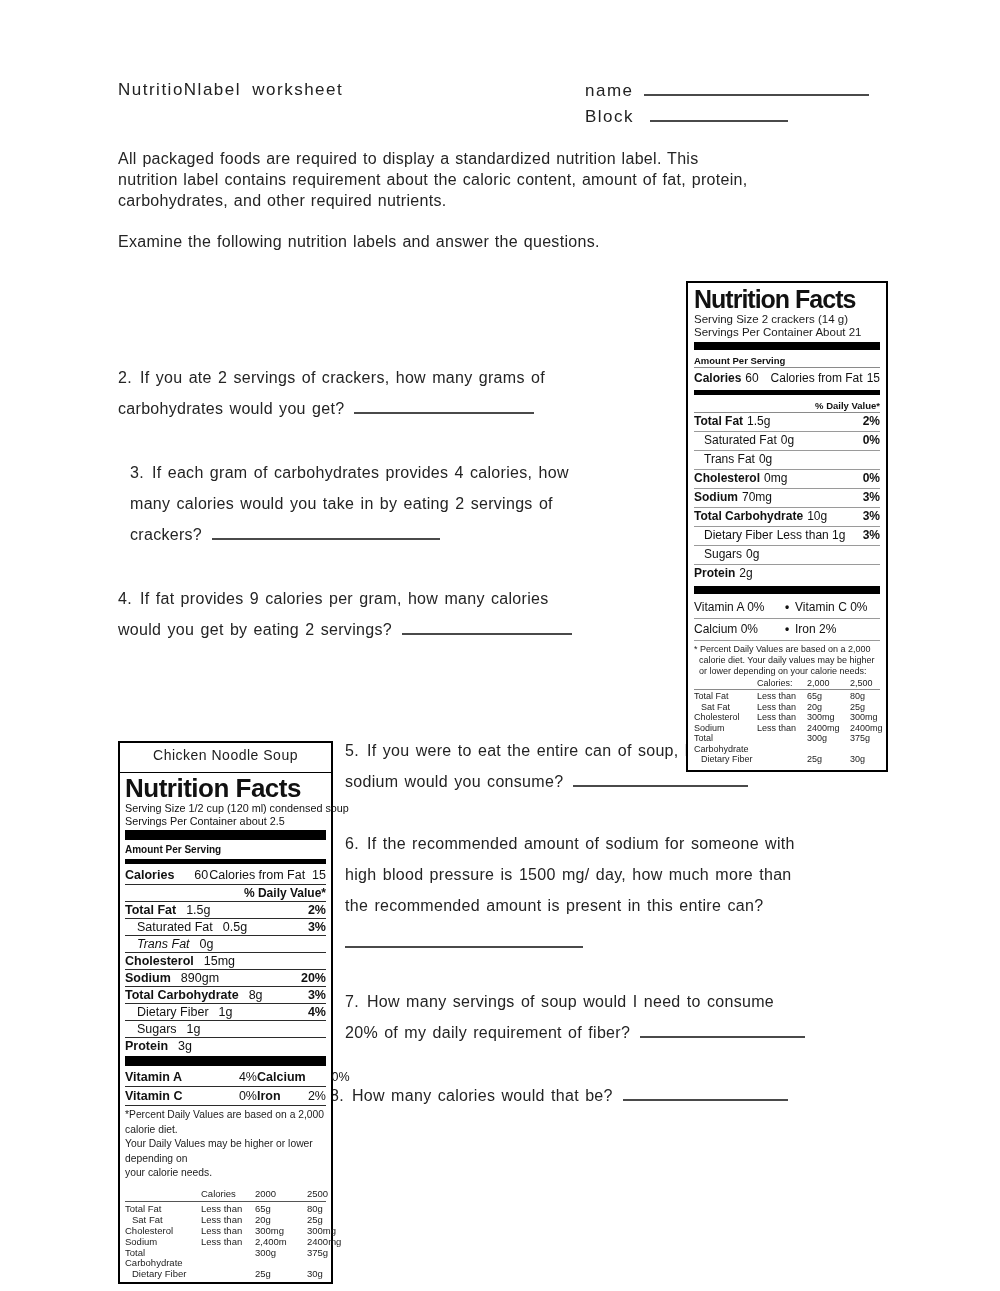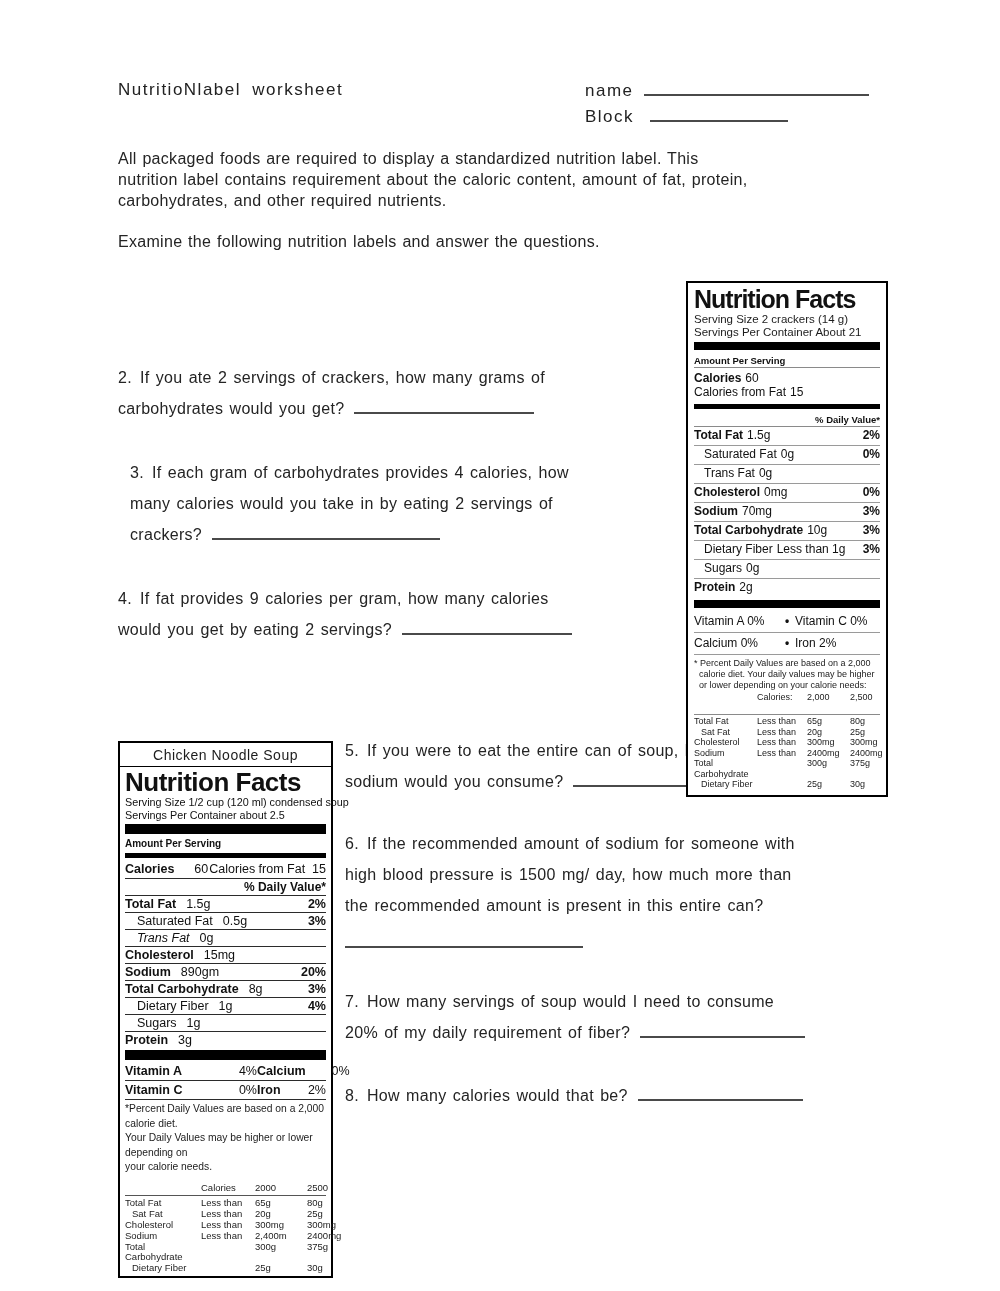--- a/index.html
+++ b/index.html
@@ -33,44 +33,44 @@
   
   .crackers {
     position:absolute; left:686px; top:281px; width:202px; box-sizing:border-box;
     border:2px solid #000; background:#fff; padding:4px 6px 5px; color:#111;
   }
   .c-title { font-size:25px; font-weight:bold; letter-spacing:-1px; line-height:1.02; white-space:nowrap; }
   .c-serv  { font-size:11.5px; line-height:13px; color:#1c1c1c; white-space:nowrap; }
   .bar  { height:8px; background:#000; margin:3px 0; }
   .bar.thin { height:5px; }
   .c-aps { font-size:9.5px; font-weight:bold; padding:2px 0 1px; border-bottom:1px solid #8a8a8a; }
-  .c-cal { display:flex; justify-content:space-between; font-size:12px; padding:3px 0 2px; white-space:nowrap;flex-direction:column; }
+  .c-cal { display:flex; justify-content:space-between; font-size:12px; padding:3px 0 2px; white-space:nowrap; }
   .c-cal .cl { font-weight:bold; }
   .c-cal .cv { margin-left:4px; }
   .c-dv  { text-align:right; font-size:9.5px; font-weight:bold; padding:2px 0 1px; border-bottom:1px solid #8a8a8a; }
   .c-row { display:flex; font-size:12px; line-height:13px; padding:2.5px 0; border-bottom:1px solid #9a9a9a; white-space:nowrap; }
   .c-row.main .nname { font-weight:bold; }
   .c-row.sub { padding-left:10px; }
   .nval { margin-left:4px; }
   .npct { margin-left:auto; font-weight:bold; }
   .c-vit { display:grid; grid-template-columns:1fr 16px 1fr; font-size:12px; padding:3.5px 0; border-bottom:1px solid #9a9a9a; }
   .c-vit .v-dot { text-align:center; font-weight:bold; }
   .c-foot { font-size:9px; line-height:11px; padding:3px 0 1px; color:#1c1c1c; }
   .c-foot .fi { padding-left:5px; }
   .c-ftable { font-size:9px; line-height:10.5px; color:#1c1c1c; }
   .ftr { display:grid; grid-template-columns:63px 50px 43px 1fr; }
-  .ftr.fthead { border-bottom:1px solid #8a8a8a; padding-bottom:12px; margin-bottom:1px; }
+  .ftr.fthead { border-bottom:1px solid #8a8a8a; padding-bottom:1px; margin-bottom:1px; }
   .ftr.ind .ft-name { padding-left:7px; }
 
   
   .soup {
     position:absolute; left:118px; top:741px; width:215px; box-sizing:border-box;
     border:2px solid #000; background:#fff; color:#111;
   }
-  .s-head { text-align:center; font-size:14px; letter-spacing:0.5px; padding:4px 0 3px; border-bottom:1px solid #000; color:#1c1c1c; }
+  .s-head { text-align:center; font-size:14px; letter-spacing:0.5px; padding:4px 0 9px; border-bottom:1px solid #000; color:#1c1c1c; }
   .s-inner { padding:1px 5px 3px; }
   .s-title { font-size:26px; font-weight:bold; letter-spacing:-0.5px; line-height:1.08; white-space:nowrap; }
   .s-serv  { font-size:10.8px; line-height:13px; white-space:nowrap; }
   .s-bar { height:10px; background:#000; margin:2px 0; }
   .s-bar.thin { height:5px; }
   .s-aps { font-size:10px; font-weight:bold; padding:2px 0; }
   .s-cal { display:flex; font-size:12.5px; padding:2px 0; border-bottom:1px solid #2b2b2b; white-space:nowrap; }
   .s-cal .cl { font-weight:bold; }
   .s-cal .cv { margin-left:20px; }
   .s-cal .cff { margin-left:auto; }
@@ -130,21 +130,21 @@
   <div class="question" style="left:345px; top:828px;">
     <div class="qline"><span class="qnum">6.</span><span>If the recommended amount of sodium for someone with</span></div>
     <div class="qline"><span>high blood pressure is 1500 mg/ day, how much more than</span></div>
     <div class="qline"><span>the recommended amount is present in this entire can?</span></div>
     <div class="qline" style="margin-top:6px;"><span class="blank qblank" style="width:238px; margin-left:0;"></span></div>
   </div>
   <div class="question" style="left:345px; top:986px;">
     <div class="qline"><span class="qnum">7.</span><span>How many servings of soup would I need to consume</span></div>
     <div class="qline"><span>20% of my daily requirement of fiber?</span><span class="blank qblank" style="width:165px;"></span></div>
   </div>
-  <div class="question" style="left:345px; top:1080px;">
+  <div class="question" style="left:330px; top:1080px;">
     <div class="qline"><span class="qnum">8.</span><span>How many calories would that be?</span><span class="blank qblank" style="width:165px;"></span></div>
   </div>
 
   <div class="crackers">
     <div class="c-title">Nutrition Facts</div>
     <div class="c-serv">Serving Size 2 crackers (14 g)</div>
     <div class="c-serv">Servings Per Container About 21</div>
     <div class="bar"></div>
     <div class="c-aps">Amount Per Serving</div>
     <div class="c-cal">

